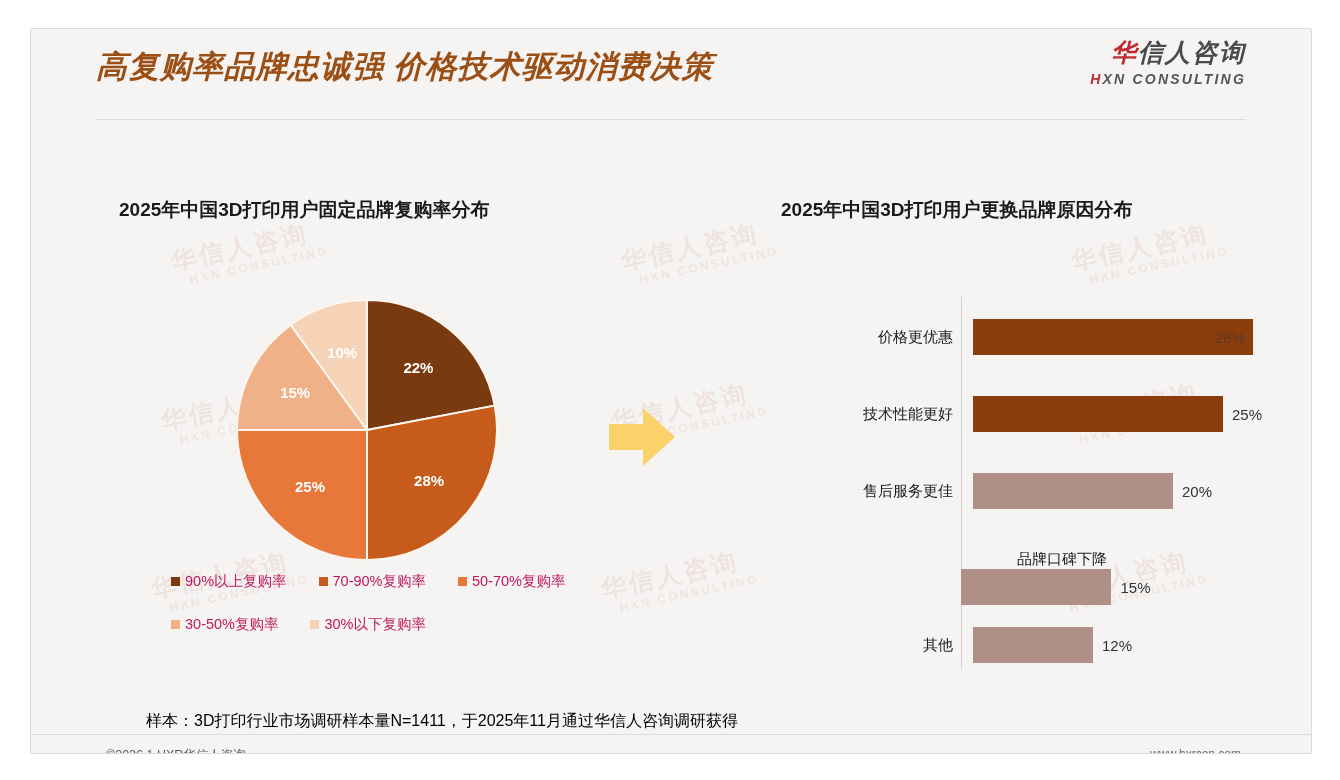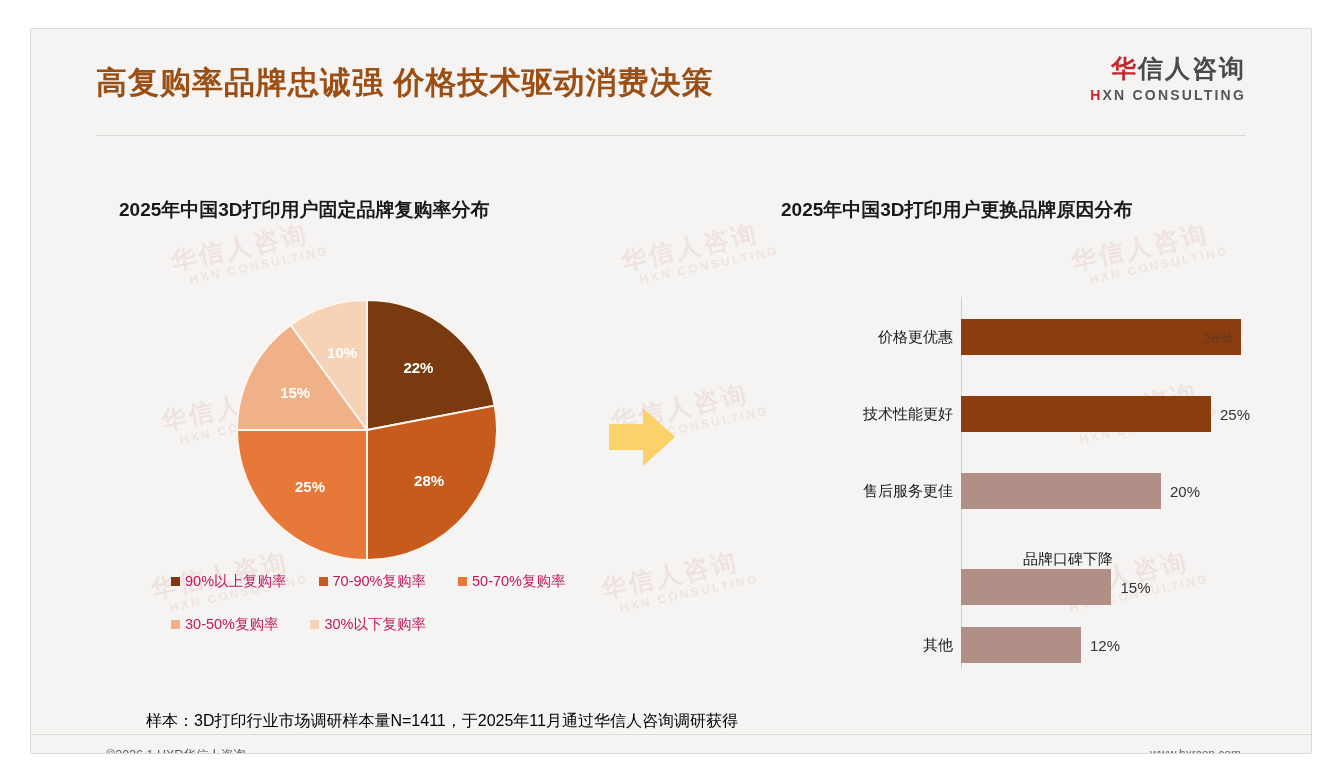--- a/index.html
+++ b/index.html
@@ -40,23 +40,24 @@
     opacity: .18;
     white-space: nowrap;
     font-weight: 700;
   }
   .wm .cn { font-size: 25px; letter-spacing: 3px; display:block; }
   .wm .en { font-size: 12px; letter-spacing: 2.5px; display:block; margin-left: 14px; margin-top: -2px;}
 
   
   .header {
     position: absolute;
-    left: 0; right: 0; top: 16px;
+    left: 0; right: 0; top: 0;
     height: 90px;
     z-index: 3;
+    font-style: italic;
   }
   .slide-title {
     position: absolute;
     left: 65px;
     top: 17px;
     font-size: 31px;
     font-weight: 700;
     color: #9c4f14;
     letter-spacing: 1px;
     white-space: nowrap;
@@ -176,21 +177,21 @@
     position: absolute;
     left: 0;
     height: 36px;
     width: 100%;
     display: flex;
     align-items: center;
   }
   .bar-cat {
     width: 122px;
     text-align: right;
-    padding-right: 8px;
+    padding-right: 20px;
     font-size: 15px;
     color: #1a1a1a;
     white-space: nowrap;
     flex: 0 0 auto;
   }
   .bar-track {
     position: relative;
     flex: 1 1 auto;
     height: 36px;
     display: flex;

